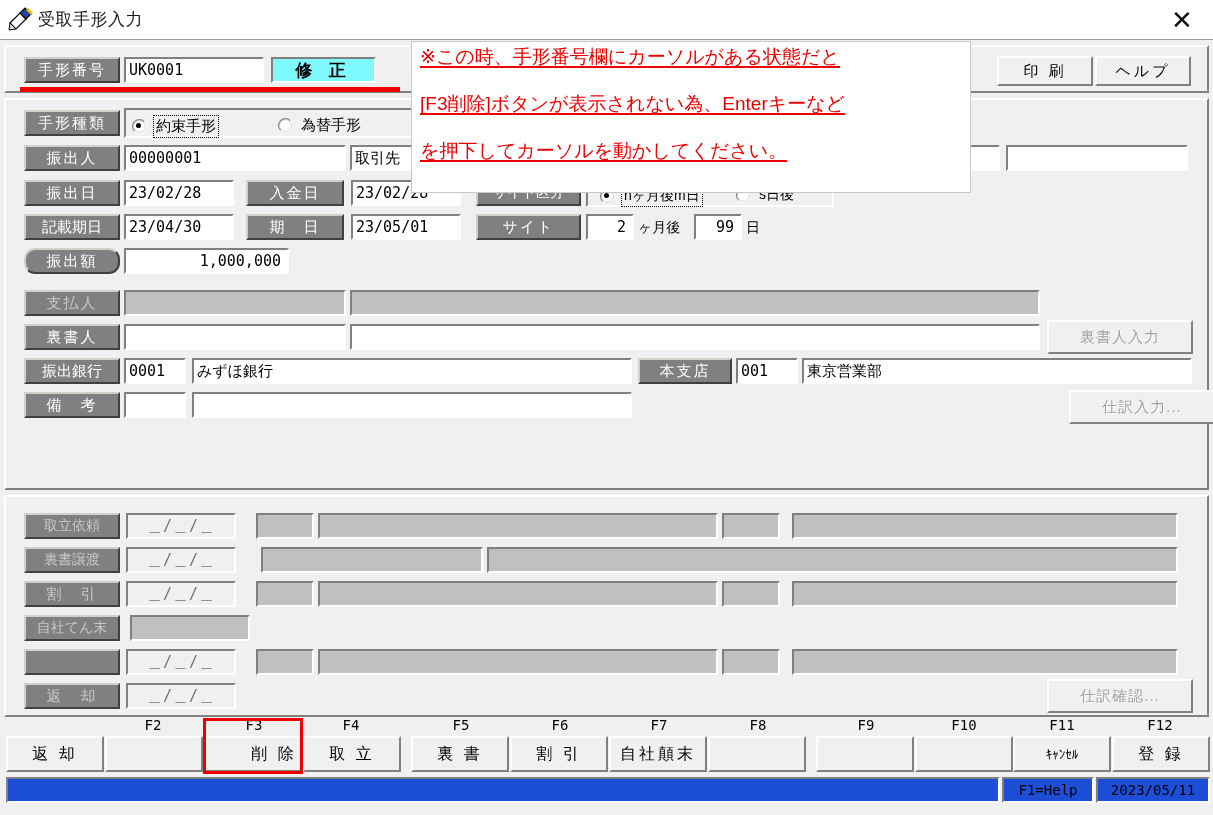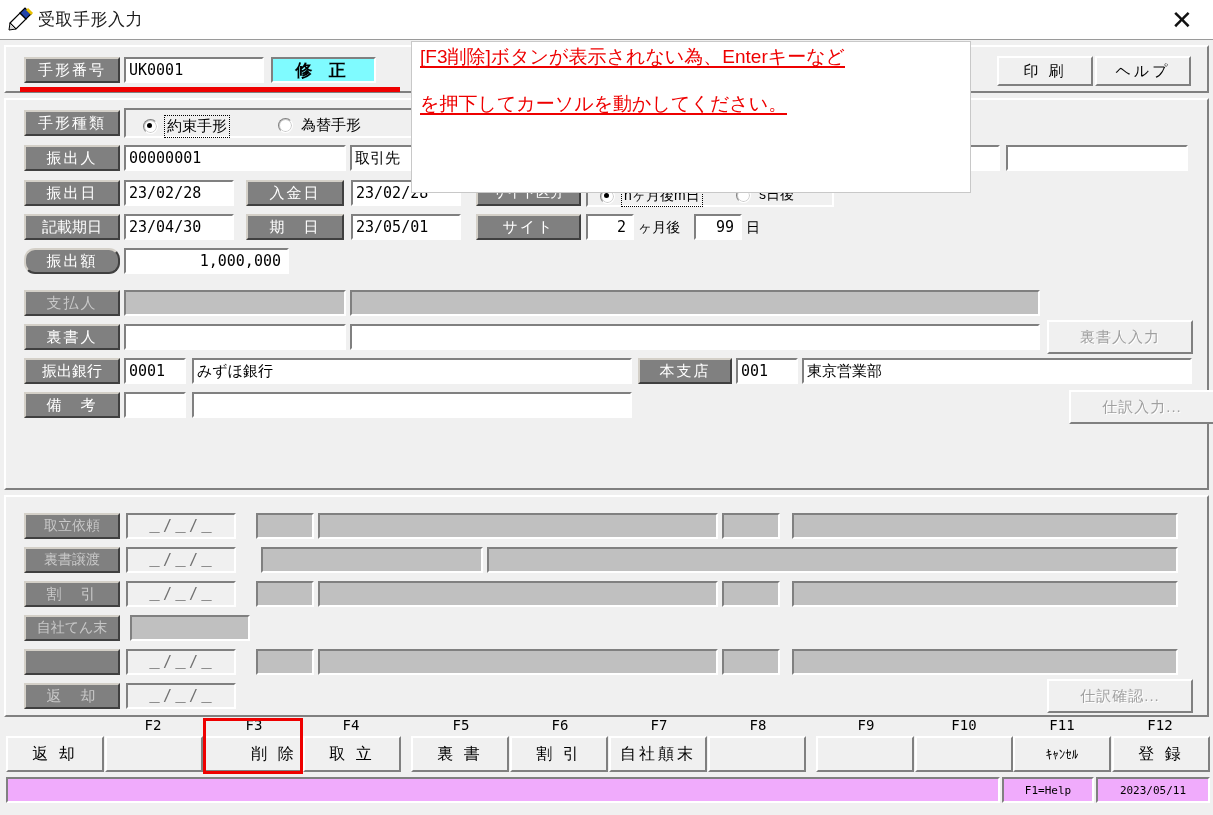--- a/index.html
+++ b/index.html
@@ -114,25 +114,25 @@
     border-top:2px solid #ffffff;border-left:2px solid #ffffff;
     border-right:2px solid #808080;border-bottom:2px solid #808080;
     box-sizing:border-box;display:flex;align-items:center;justify-content:center;
     font-size:16px;letter-spacing:3px;cursor:pointer;white-space:nowrap;
   }
   .fkey-btn.kana{font-size:13px;letter-spacing:0;}
   .fkey-hl{position:absolute;border:3px solid #ee0000;box-sizing:border-box;pointer-events:none;}
 
   .statusbar{position:absolute;left:0;top:737px;width:1213px;height:38px;}
   .status-cell{
-    position:absolute;height:26px;background:#f0abfc;
-    border-top:2px solid #808080;border-left:2px solid #808080;
-    border-right:2px solid #ffffff;border-bottom:2px solid #ffffff;
-    box-sizing:border-box;display:flex;align-items:center;justify-content:center;
-    font-size:11px;color:#000;
+    position:absolute;height:26px;background:#1d4ed8;
+    border-top:2px solid #808080;border-left:2px solid #808080;
+    border-right:2px solid #ffffff;border-bottom:2px solid #ffffff;
+    box-sizing:border-box;display:flex;align-items:center;justify-content:center;
+    font-size:14px;color:#000;
     font-family:"DejaVu Sans Mono","Liberation Mono",monospace;
   }
 
   
   .annot{
     position:absolute;left:411px;top:41px;width:560px;height:152px;
     background:#ffffff;border:1px solid #c8c8c8;box-sizing:border-box;
     padding:5px 8px 0 8px;
   }
   .annot-line{
@@ -167,21 +167,21 @@
       <div class="badge" style="left:265px;top:10px;width:105px;height:26px;">修 正</div>
       <div class="btn" style="left:991px;top:9px;width:96px;height:30px;">印 刷</div>
       <div class="btn" style="left:1089px;top:9px;width:96px;height:30px;">ヘルプ</div>
       <div class="red-underline" style="left:14px;top:40px;width:380px;height:5px;"></div>
     </div>
 
     <div class="panel" style="left:4px;top:58px;width:1205px;height:392px;">
 
       <div class="lbl" style="left:18px;top:10px;width:96px;height:26px;">手形種類</div>
       <div class="radiogrp" style="left:118px;top:8px;width:292px;height:30px;">
-        <div class="radio on" style="left:17px;top:5px;">
+        <div class="radio on" style="left:6px;top:5px;">
           <span class="dot"></span>
           <span class="rlab">約束手形</span>
         </div>
         <div class="radio" style="left:152px;top:5px;">
           <span class="dot"></span>
           <span class="rlab">為替手形</span>
         </div>
       </div>
 
       <div class="lbl" style="left:18px;top:45px;width:96px;height:26px;">振出人</div>
@@ -310,20 +310,23 @@
     <div class="statusbar">
       <div class="status-cell" style="left:6px;width:994px;"></div>
       <div class="status-cell" style="left:1002px;width:92px;">F1=Help</div>
       <div class="status-cell" style="left:1096px;width:114px;">2023/05/11</div>
     </div>
 
   </div>
 
   <div class="annot">
     <div class="annot-row">
+      <span class="annot-line">※この時、手形番号欄にカーソルがある状態だと</span>
+    </div>
+    <div class="annot-row">
       <span class="annot-line">[F3削除]ボタンが表示されない為、Enterキーなど</span>
     </div>
     <div class="annot-row">
       <span class="annot-line">を押下してカーソルを動かしてください。</span>
     </div>
   </div>
 
 </div>
 
 </body></html>

